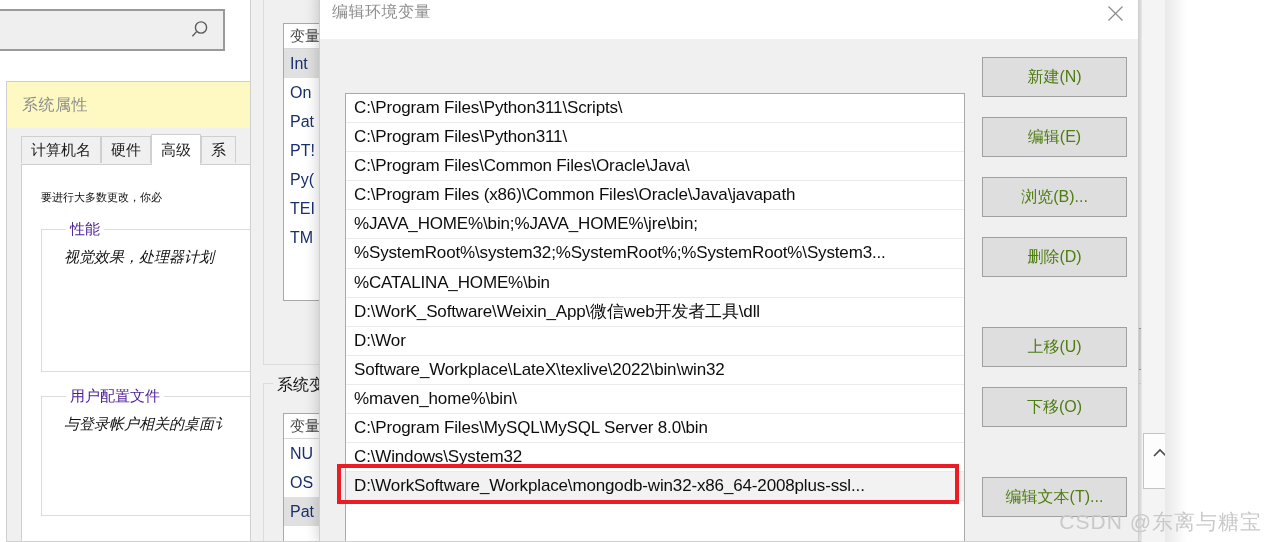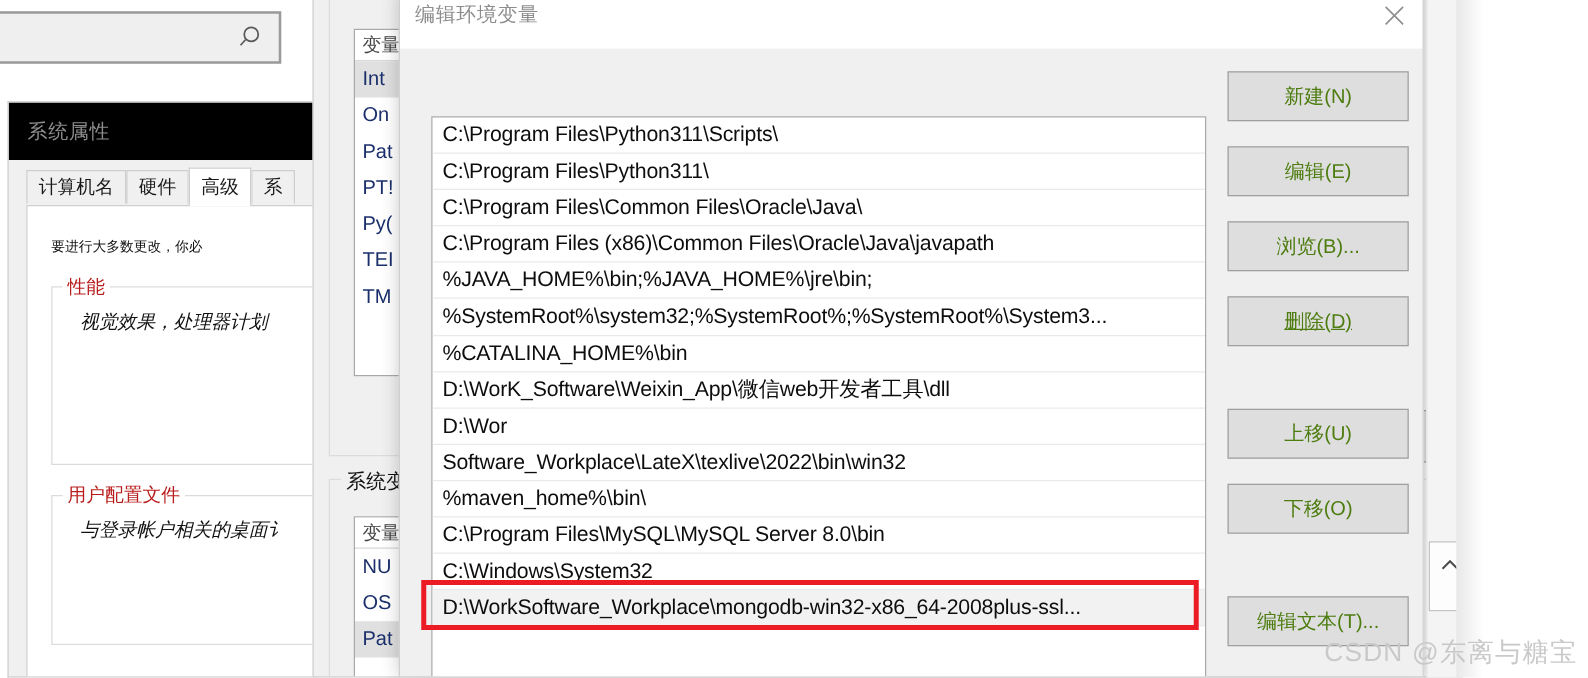--- a/index.html
+++ b/index.html
@@ -51,21 +51,21 @@
     width: 247px;
     height: 461px;
     background: #f0f0f0;
     border: 1px solid #cfcfcf;
     border-right: none;
     box-sizing: border-box;
     overflow: hidden;
   }
   #sp-titlebar {
     height: 46px;
-    background: #000000;
+    background: #fef9c3;
     position: relative;
     text-decoration: underline;
   }
   #sp-title {
     position: absolute;
     left: 15px;
     top: 13px;
     font-size: 16px;
     color: #8d8d8d;
     letter-spacing: .5px;
@@ -117,25 +117,25 @@
   }
   .sp-group {
     position: absolute;
     border: 1px solid #dcdcdc;
     border-radius: 0;
     box-sizing: border-box;
   }
   .sp-group-title {
     position: absolute;
     top: -10px;
-    left: 8px;
+    left: 24px;
     background: #ffffff;
     padding: 0 4px;
     font-size: 15px;
-    color: #b91c1c;
+    color: #4c1d95;
     white-space: nowrap;
   }
   .sp-group-text {
     position: absolute;
     left: 22px;
     top: 18px;
     font-size: 15px;
     color: #111;
     white-space: nowrap;
     font-style: italic;
@@ -364,21 +364,21 @@
     color: #4d7c0f;
     display: flex;
     align-items: center;
     justify-content: center;
     cursor: default;
     white-space: nowrap;
   }
   #btn-new      { top: 18px; }
   #btn-edit     { top: 78px; }
   #btn-browse   { top: 138px; }
-  #btn-delete   { top: 198px; text-decoration: underline; }
+  #btn-delete   { top: 198px; }
   #btn-moveup   { top: 288px; }
   #btn-movedown { top: 348px; }
   #btn-edittext { top: 438px; }
 
   
   #outer-scroll-track {
     position: absolute;
     left: 1141px;
     top: 0px;
     width: 24px;

